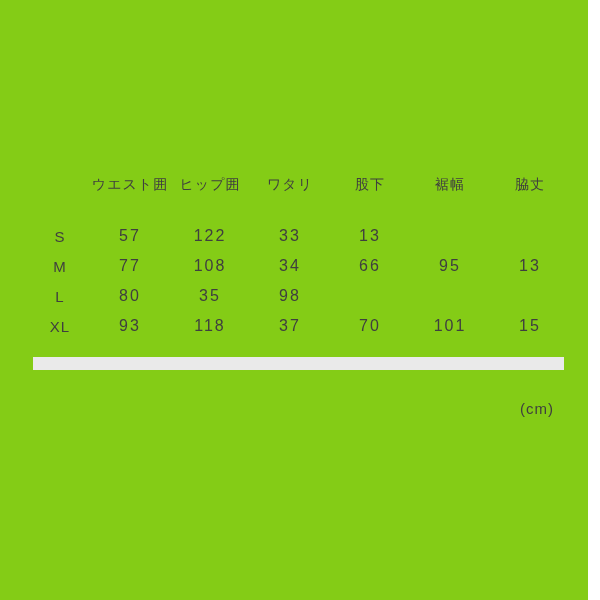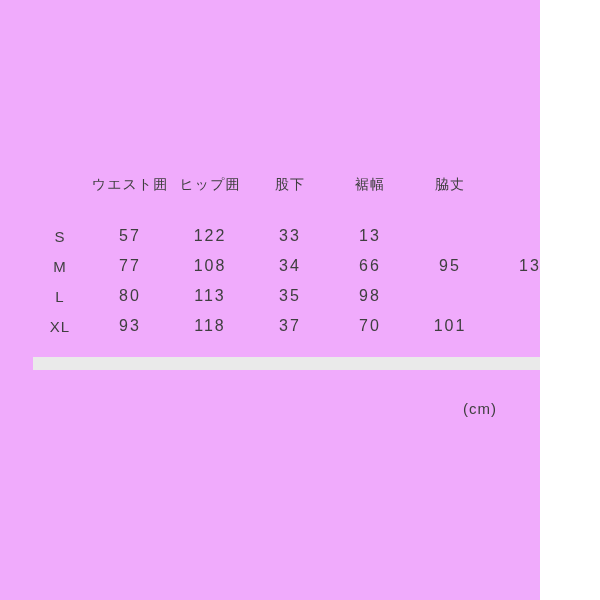--- a/index.html
+++ b/index.html
@@ -1,21 +1,21 @@
 <!DOCTYPE html>
 <html><head>
 <meta charset="utf-8">
 <style>
   * { margin: 0; padding: 0; box-sizing: border-box; }
   html, body { background: #ffffff; }
   .page {
     position: relative;
-    width: 540px;
+    width: 588px;
     height: 600px;
-    background: #f0abfc;
+    background: #84cc16;
     overflow: hidden;
     font-family: "Liberation Sans", "DejaVu Sans", sans-serif;
     color: #3f3f3f;
   }
   .size-table {
     position: absolute;
     top: 175px;
     left: 30px;
     width: 540px;
   }
@@ -45,37 +45,38 @@
     position: absolute;
     top: 357px;
     left: 33px;
     width: 531px;
     height: 13px;
     background: #eaeaea;
   }
   .unit-label {
     position: absolute;
     top: 400px;
-    right: 43px;
+    right: 34px;
     font-size: 15px;
     letter-spacing: 1px;
     color: #3f3f3f;
   }
 </style>
 </head>
 <body>
 
 <div class="page">
 
   <div class="size-table">
 
     <div class="row header-row">
       <div class="cell size-cell"></div>
       <div class="cell col-cell">ウエスト囲</div>
       <div class="cell col-cell">ヒップ囲</div>
+      <div class="cell col-cell">ワタリ</div>
       <div class="cell col-cell">股下</div>
       <div class="cell col-cell">裾幅</div>
       <div class="cell col-cell">脇丈</div>
     </div>
 
     <div class="data-rows">
 
       <div class="row data-row">
         <div class="cell size-cell">S</div>
         <div class="cell col-cell">57</div>
@@ -90,32 +91,32 @@
         <div class="cell col-cell">108</div>
         <div class="cell col-cell">34</div>
         <div class="cell col-cell">66</div>
         <div class="cell col-cell">95</div>
         <div class="cell col-cell">13</div>
       </div>
 
       <div class="row data-row">
         <div class="cell size-cell">L</div>
         <div class="cell col-cell">80</div>
-        <div class="cell col-cell">113</div>
         <div class="cell col-cell">35</div>
         <div class="cell col-cell">98</div>
       </div>
 
       <div class="row data-row">
         <div class="cell size-cell">XL</div>
         <div class="cell col-cell">93</div>
         <div class="cell col-cell">118</div>
         <div class="cell col-cell">37</div>
         <div class="cell col-cell">70</div>
         <div class="cell col-cell">101</div>
+        <div class="cell col-cell">15</div>
       </div>
 
     </div>
   </div>
 
   <div class="divider-bar"></div>
 
   <div class="unit-label">(cm)</div>
 
 </div>

